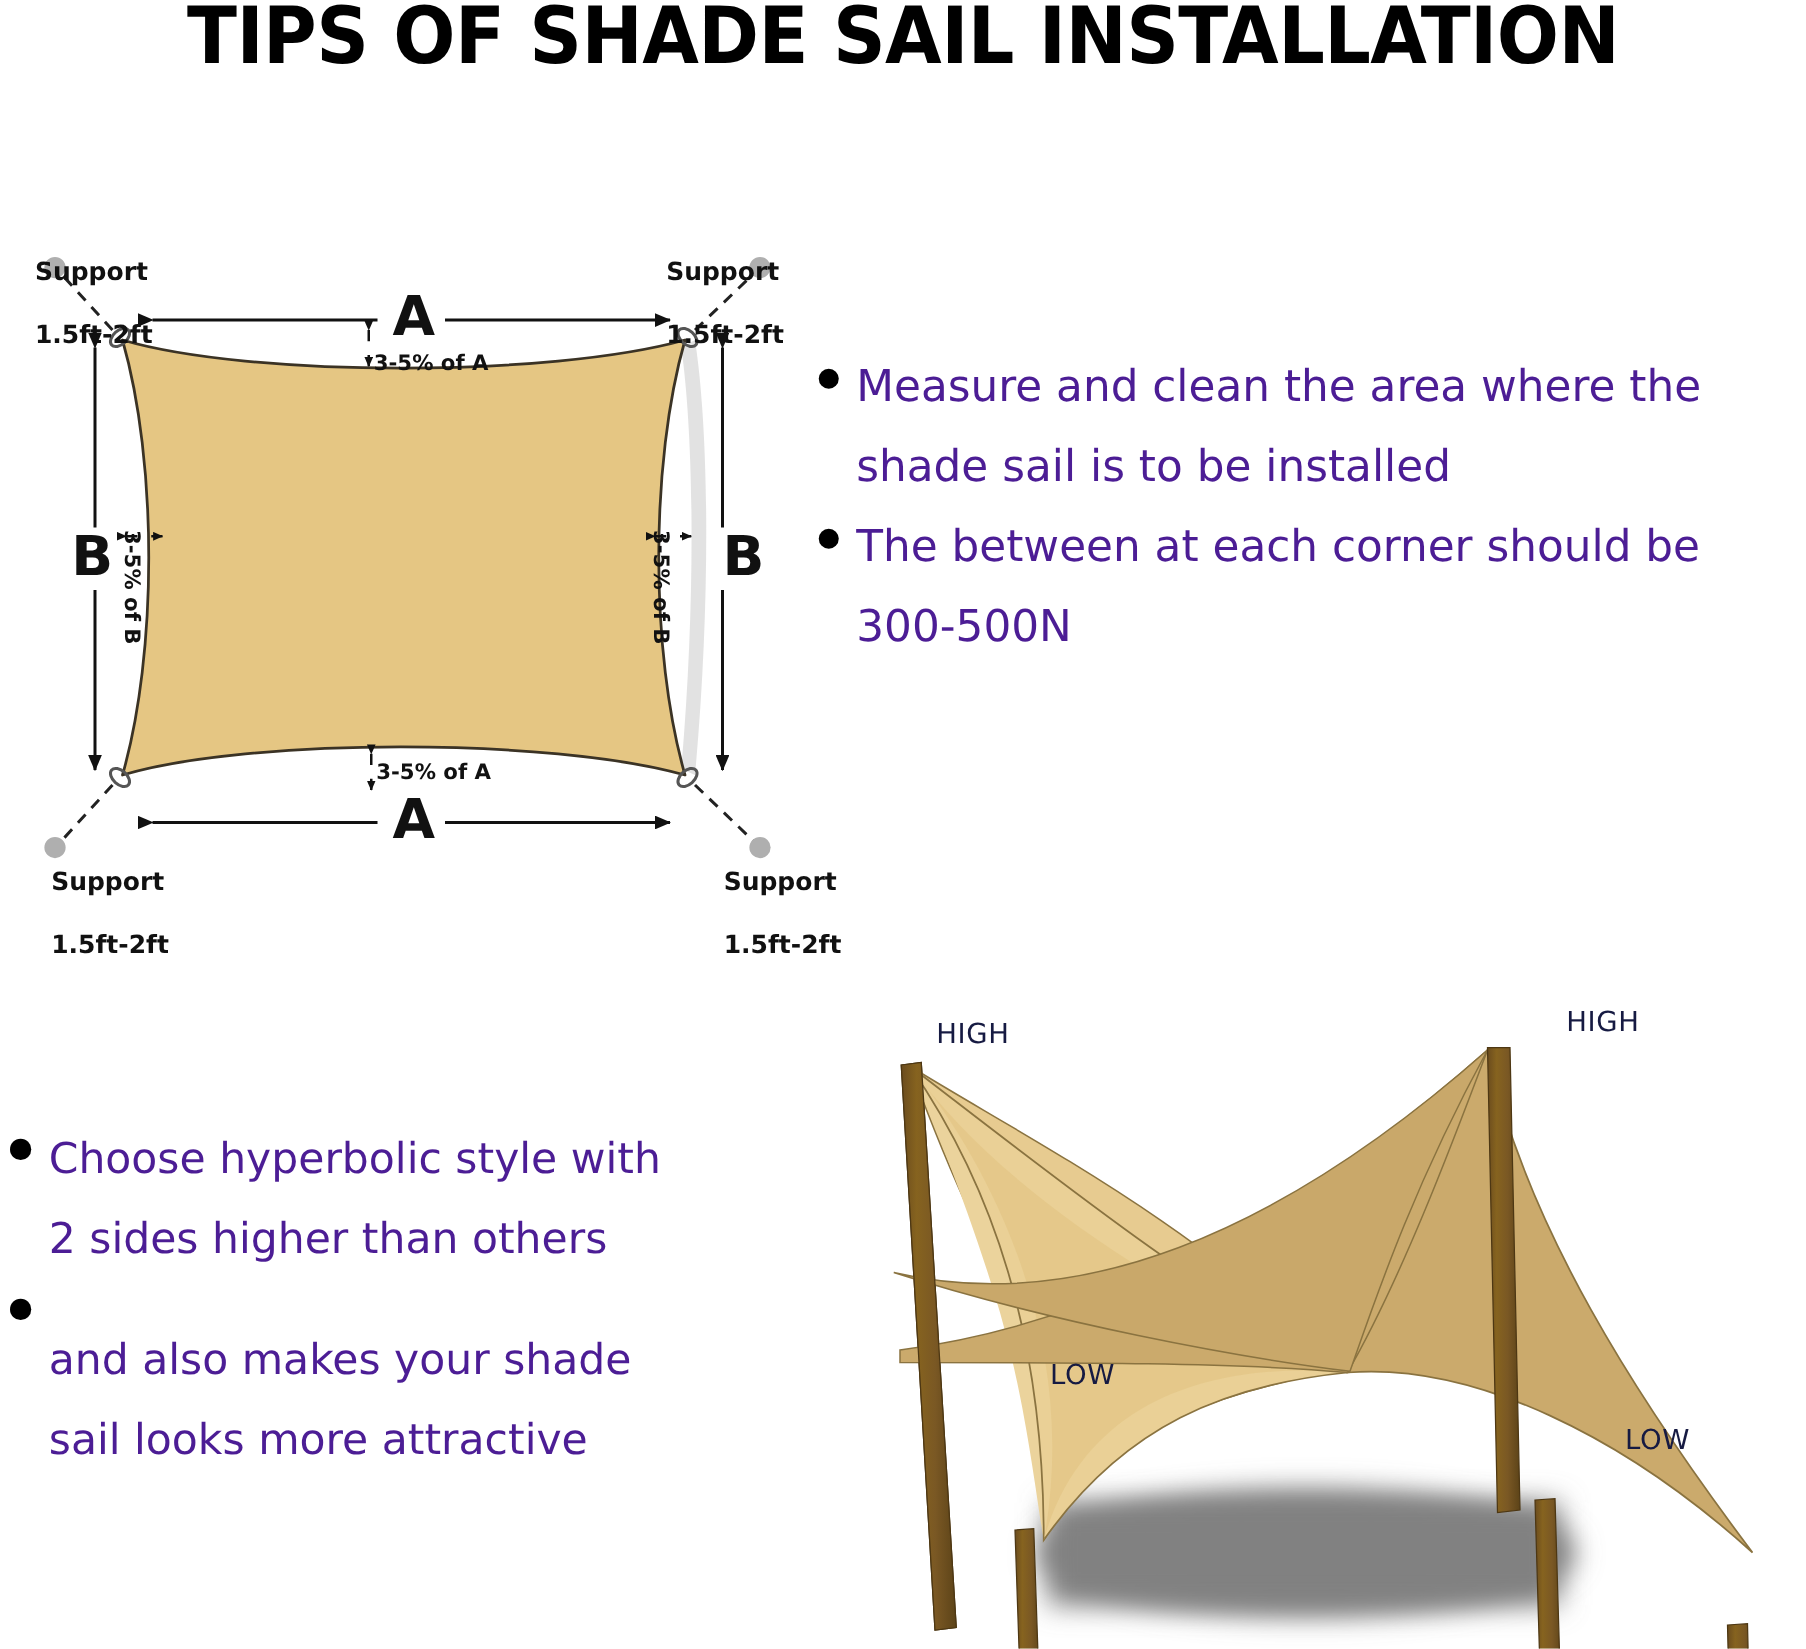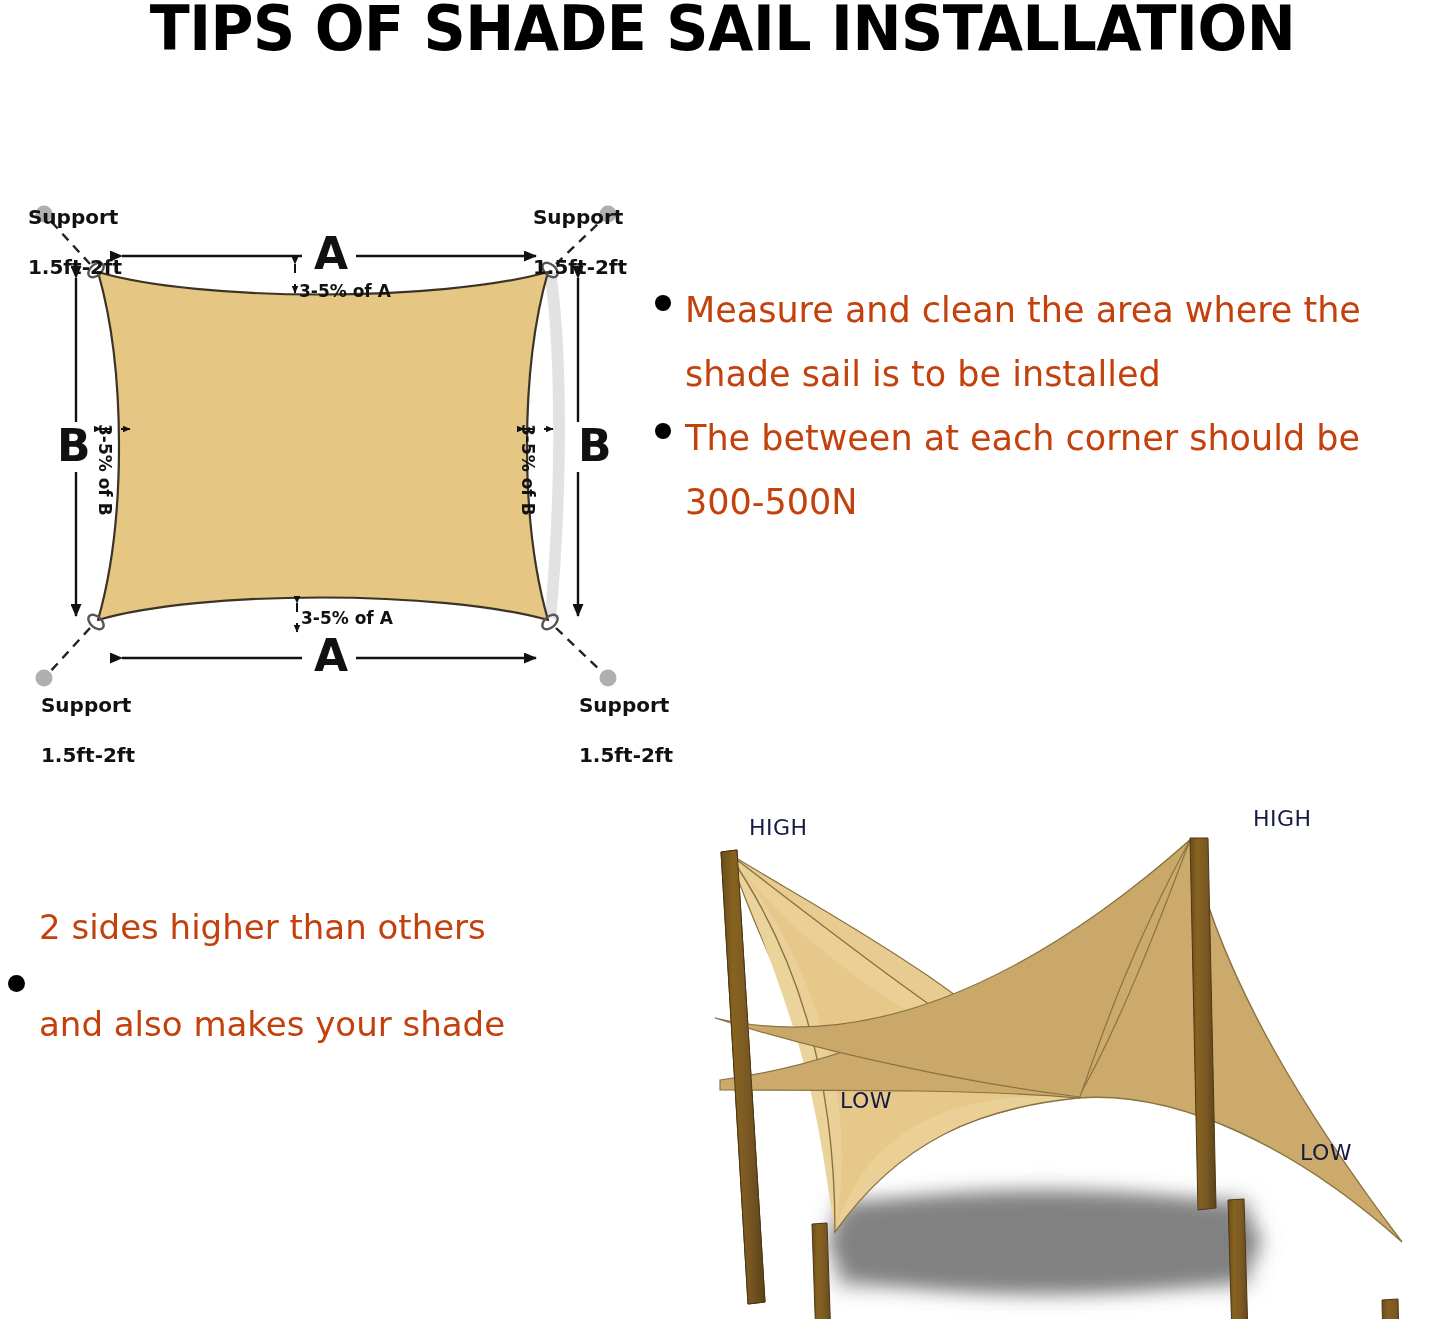--- a/index.html
+++ b/index.html
@@ -33,21 +33,21 @@
     display:flex;
     align-items:flex-start;
   }
   .bullet-dot{
     flex:0 0 auto;
     width:16px;height:16px;border-radius:50%;
     background:#000;
     margin-right:14px;
   }
   .bullet-text{
-    color:#c2410c;
+    color:#4c1d95;
     font-family:"DejaVu Sans","Liberation Sans",sans-serif;
   }
 
   
   #bullets-right{left:655px;top:278px;width:790px;}
   #bullets-right .bullet-dot{margin-top:17px;}
   #bullets-right .bullet-text{font-size:35px;line-height:64px;}
   #bullets-right .bullet-row{margin-bottom:0px;}
 
   
@@ -209,29 +209,37 @@
     <span class="bullet-text">The between at each corner should be</span>
   </div>
   <div class="bullet-row">
     <span class="bullet-dot" style="visibility:hidden"></span>
     <span class="bullet-text">300-500N</span>
   </div>
 </div>
 
 <div class="bullets" id="bullets-left">
   <div class="bullet-row">
+    <span class="bullet-dot"></span>
+    <span class="bullet-text">Choose hyperbolic style with</span>
+  </div>
+  <div class="bullet-row">
     <span class="bullet-dot" style="visibility:hidden"></span>
     <span class="bullet-text">2 sides higher than others</span>
   </div>
   <div class="bullet-row">
     <span class="bullet-dot"></span>
   </div>
   <div class="bullet-row">
     <span class="bullet-dot" style="visibility:hidden"></span>
     <span class="bullet-text">and also makes your shade</span>
+  </div>
+  <div class="bullet-row">
+    <span class="bullet-dot" style="visibility:hidden"></span>
+    <span class="bullet-text">sail looks more attractive</span>
   </div>
 </div>
 
 <svg class="svg-layer" id="hyper-diagram-svg" style="left:660px;top:790px;" width="785" height="529" viewBox="0 0 785 529">
 
   <defs>
     <filter id="shadowBlur" x="-25%" y="-60%" width="150%" height="260%">
       <feGaussianBlur stdDeviation="11"></feGaussianBlur>
     </filter>
     <linearGradient id="postGrad" x1="0" y1="0" x2="1" y2="0">

